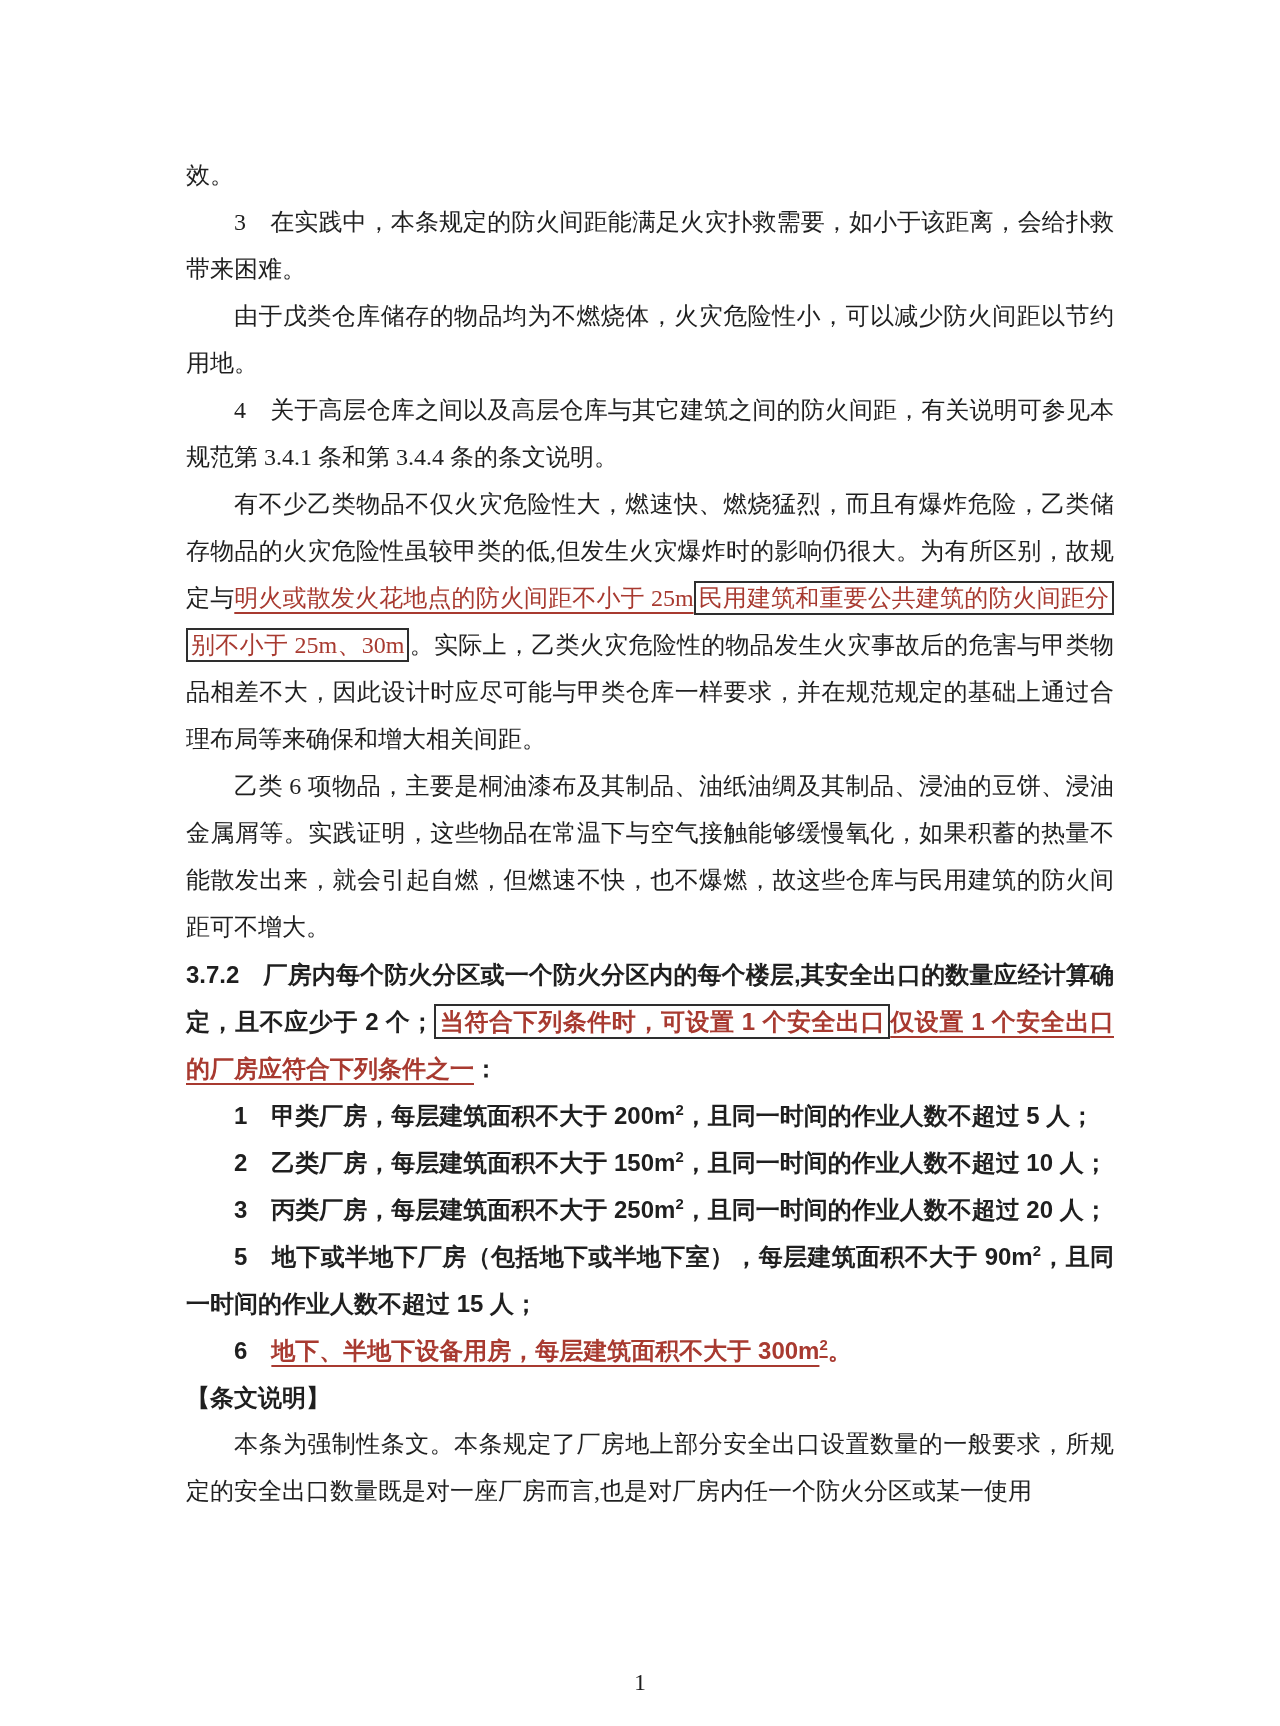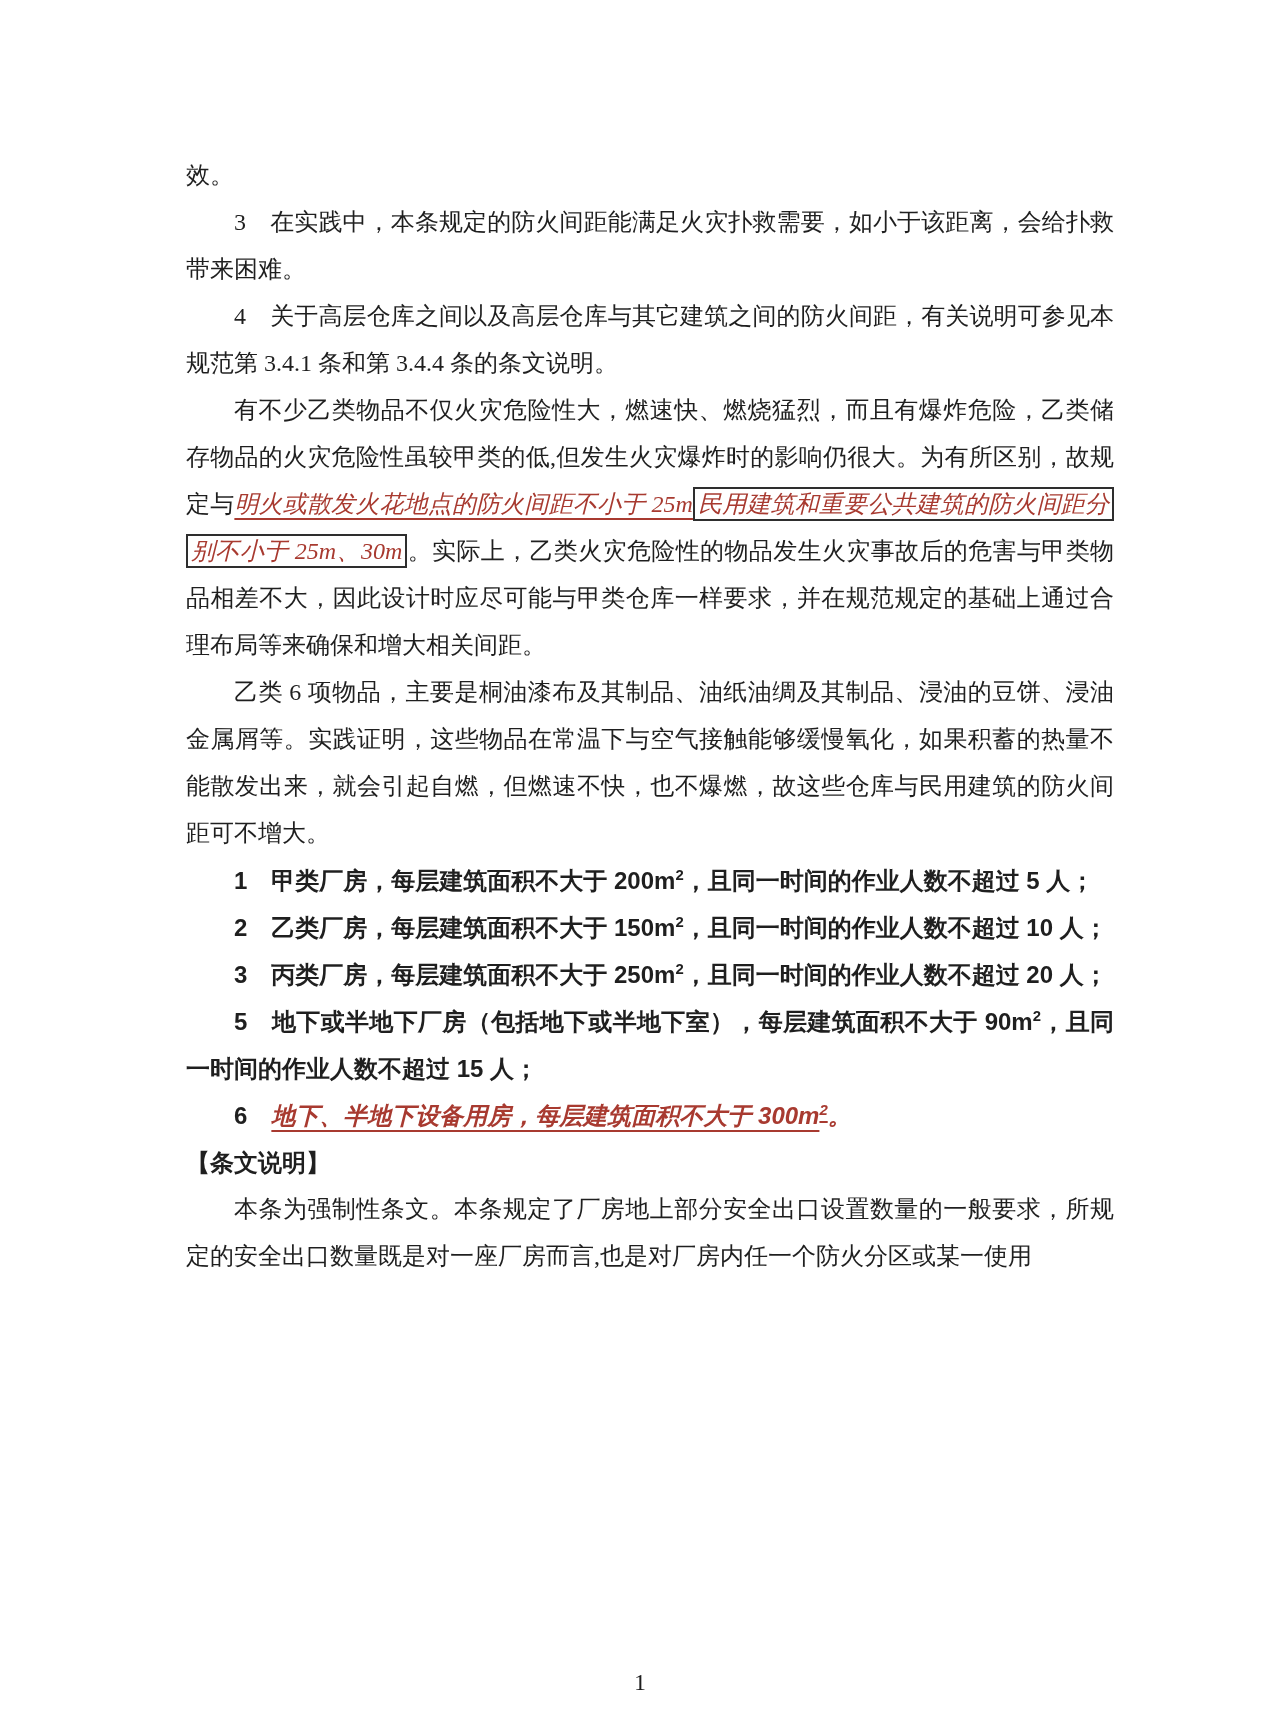--- a/index.html
+++ b/index.html
@@ -31,21 +31,21 @@
     line-height:47px;
     text-align:justify;
     word-break:break-all;
   }
   p.para.indent{text-indent:2em;}
   p.para.bold{
     font-family:"Liberation Sans","DejaVu Sans",sans-serif;
     font-weight:700;
   }
   .run{white-space:pre-wrap;}
-  .red{color:var(--red);font-style:italic;}
+  .red{color:var(--red);}
   .u{
     text-decoration-line:underline;
     text-decoration-thickness:2px;
     text-underline-offset:6px;
   }
   .boxed{
     border:2px solid var(--boxb);
     padding:2px 3px;
     -webkit-box-decoration-break:clone;
     box-decoration-break:clone;
@@ -66,23 +66,25 @@
     color:var(--ink);
   }
 </style>
 </head>
 <body>
 
 <div class="page">
   <div class="doc" id="doc">
       <p class="para"><span class="run">效。</span></p>
       <p class="para indent"><span class="run">3　在实践中，本条规定的防火间距能满足火灾扑救需要，如小于该距离，会给扑救带来困难。</span></p>
+      <p class="para indent"><span class="run">由于戊类仓库储存的物品均为不燃烧体，火灾危险性小，可以减少防火间距以节约用地。</span></p>
       <p class="para indent"><span class="run">4　关于高层仓库之间以及高层仓库与其它建筑之间的防火间距，有关说明可参见本规范第 3.4.1 条和第 3.4.4 条的条文说明。</span></p>
       <p class="para indent"><span class="run">有不少乙类物品不仅火灾危险性大，燃速快、燃烧猛烈，而且有爆炸危险，乙类储存物品的火灾危险性虽较甲类的低,但发生火灾爆炸时的影响仍很大。为有所区别，故规定与</span><span class="run red u">明火或散发火花地点的防火间距不小于 25m</span><span class="run red boxed">民用建筑和重要公共建筑的防火间距分别不小于 25m、30m</span><span class="run">。实际上，乙类火灾危险性的物品发生火灾事故后的危害与甲类物品相差不大，因此设计时应尽可能与甲类仓库一样要求，并在规范规定的基础上通过合理布局等来确保和增大相关间距。</span></p>
       <p class="para indent"><span class="run">乙类 6 项物品，主要是桐油漆布及其制品、油纸油绸及其制品、浸油的豆饼、浸油金属屑等。实践证明，这些物品在常温下与空气接触能够缓慢氧化，如果积蓄的热量不能散发出来，就会引起自燃，但燃速不快，也不爆燃，故这些仓库与民用建筑的防火间距可不增大。</span></p>
+      <p class="para bold"><span class="run">3.7.2　厂房内每个防火分区或一个防火分区内的每个楼层,其安全出口的数量应经计算确定，且不应少于 2 个；</span><span class="run red boxed">当符合下列条件时，可设置 1 个安全出口</span><span class="run red u">仅设置 1 个安全出口的厂房应符合下列条件之一</span><span class="run">：</span></p>
       <p class="para bold indent"><span class="run">1　甲类厂房，每层建筑面积不大于 200m</span><sup class="run">2</sup><span class="run">，且同一时间的作业人数不超过 5 人；</span></p>
       <p class="para bold indent"><span class="run">2　乙类厂房，每层建筑面积不大于 150m</span><sup class="run">2</sup><span class="run">，且同一时间的作业人数不超过 10 人；</span></p>
       <p class="para bold indent"><span class="run">3　丙类厂房，每层建筑面积不大于 250m</span><sup class="run">2</sup><span class="run">，且同一时间的作业人数不超过 20 人；</span></p>
       <p class="para bold indent"><span class="run">5　地下或半地下厂房（包括地下或半地下室），每层建筑面积不大于 90m</span><sup class="run">2</sup><span class="run">，且同一时间的作业人数不超过 15 人；</span></p>
       <p class="para bold indent"><span class="run">6　</span><span class="run red u">地下、半地下设备用房，每层建筑面积不大于 300m</span><sup class="run red u">2</sup><span class="run red">。</span></p>
       <p class="para bold"><span class="run">【条文说明】</span></p>
       <p class="para indent"><span class="run">本条为强制性条文。本条规定了厂房地上部分安全出口设置数量的一般要求，所规定的安全出口数量既是对一座厂房而言,也是对厂房内任一个防火分区或某一使用</span></p>
     </div>
   <div class="pageno">1</div>
 </div>

